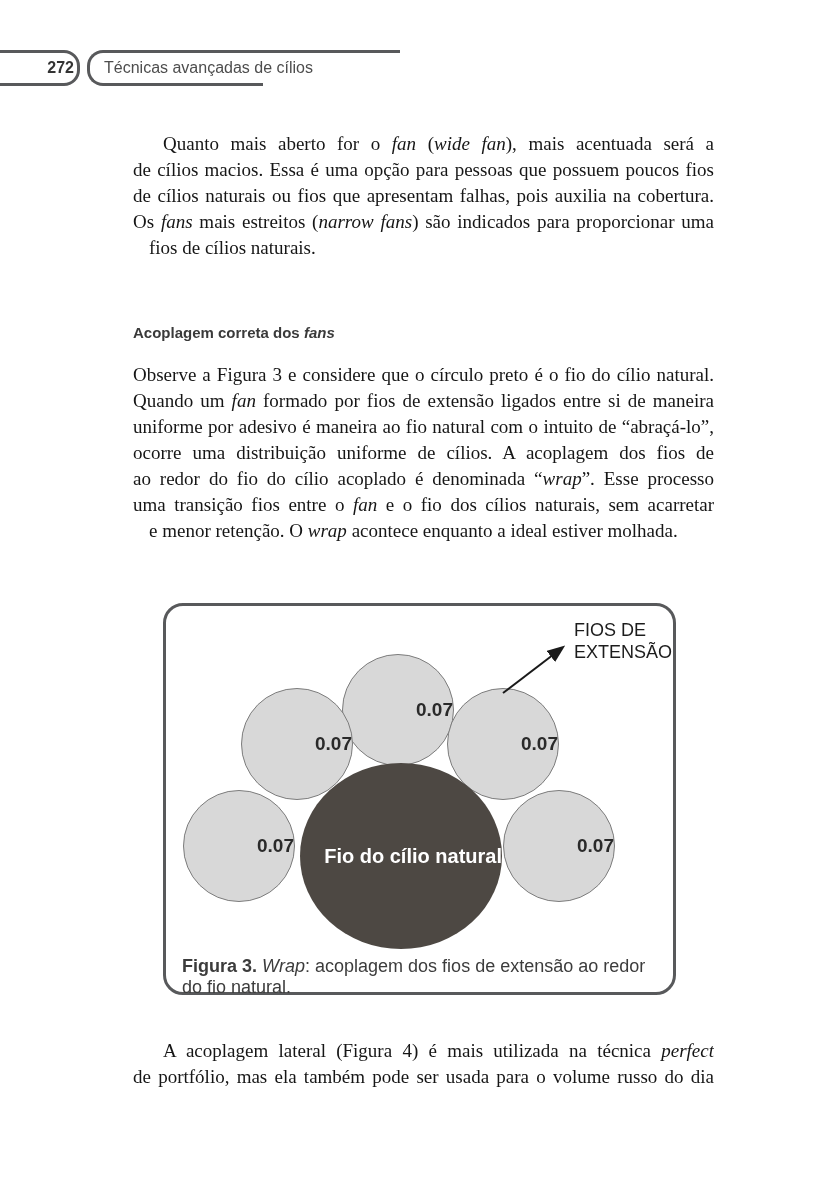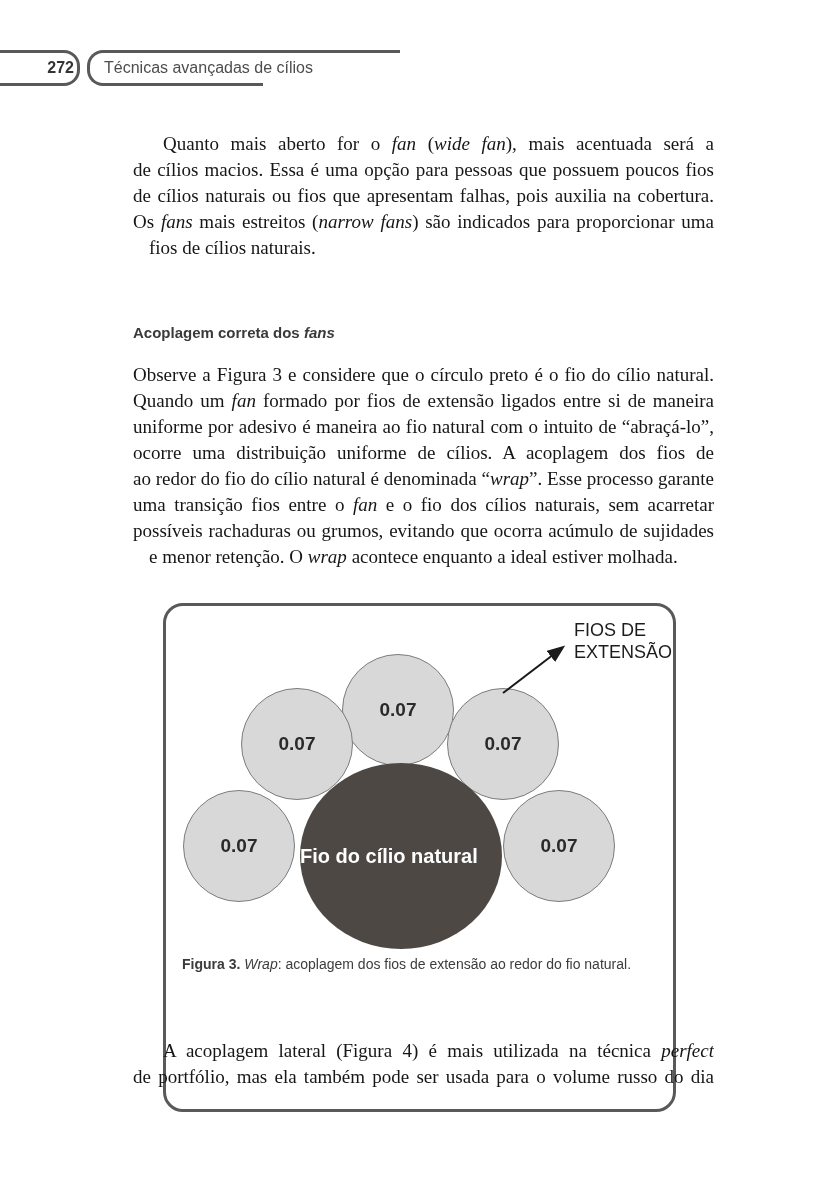--- a/index.html
+++ b/index.html
@@ -46,54 +46,54 @@
   #para1{top:131px;}
   #para2{top:362px;}
   #para3{top:1038px;}
   .section-heading{
     position:absolute;left:133px;top:306px;
     font-family:"Liberation Sans", sans-serif;font-weight:bold;
     font-size:15px;line-height:30px;color:var(--heading-text,#3a3a3a);
   }
   
   .figure-box{
-    position:absolute;left:163px;top:603px;width:513px;height:509px;
+    position:absolute;left:163px;top:603px;width:513px;height:392px;
     border:3px solid var(--border-dark,#58595b);border-radius:20px;
     box-sizing:border-box;background:#fff;
   }
   .circle{
     position:absolute;width:112px;height:112px;border-radius:50%;
     background:var(--circle-fill,#d8d8d8);
     border:1.5px solid var(--circle-border,#7c7c7c);
     box-sizing:border-box;z-index:1;
-    display:flex;align-items:center;justify-content:center;
+    display:flex;align-items:center;justify-content:flex-end;
     font-family:"Liberation Sans", sans-serif;font-weight:bold;
     font-size:19px;color:#2a2a2a;
   }
   .c-top{left:176px;top:48px;}
   .c-lu{left:75px;top:82px;}
   .c-ru{left:281px;top:82px;}
   .c-ll{left:17px;top:184px;}
   .c-rl{left:337px;top:184px;}
   .natural{
     position:absolute;left:134px;top:157px;width:202px;height:186px;
     border-radius:50%;background:var(--natural-fill,#4d4843);z-index:2;
-    display:flex;align-items:center;justify-content:flex-start;
+    display:flex;align-items:center;justify-content:flex-end;
     font-family:"Liberation Sans", sans-serif;font-weight:bold;
     font-size:20px;color:#ffffff;white-space:nowrap;
   }
   .ext-label{
     position:absolute;left:408px;top:13px;z-index:3;
     font-family:"Liberation Sans", sans-serif;font-size:18px;
     line-height:22px;color:var(--label-text,#1c1c1c);
   }
   .arrow-svg{position:absolute;left:0;top:0;z-index:3;pointer-events:none;}
   .fig-caption{
     position:absolute;left:16px;top:350px;width:478px;z-index:1;
-    font-family:"Liberation Sans", sans-serif;font-size:14px;
+    font-family:"Liberation Sans", sans-serif;font-size:18px;
     color:var(--caption-text,#3c3c3c);
   }
 </style>
 </head>
 <body>
 
 <div class="page">
 
   <div class="pagenum-box">
     <span class="num">272</span>
@@ -111,23 +111,22 @@
       <div class="line last"><span>fios de cílios naturais.</span></div>
     </div>
 
   <h2 class="section-heading"><span style="font-weight: bold;">Acoplagem correta dos </span><span style="font-style: italic; font-weight: bold;">fans</span></h2>
 
   <div class="para" id="para2">
       <div class="line"><span>Observe a Figura 3 e considere que o círculo preto é o fio do cílio natural.</span></div>
       <div class="line"><span>Quando um </span><span style="font-style: italic;">fan</span><span> formado por fios de extensão ligados entre si de maneira</span></div>
       <div class="line"><span>uniforme por adesivo é maneira ao fio natural com o intuito de “abraçá-lo”,</span></div>
       <div class="line"><span>ocorre uma distribuição uniforme de cílios. A acoplagem dos fios de extensão</span></div>
-      <div class="line"><span>ao redor do fio do cílio natural é denominada “</span><span style="font-style: italic;">wrap</span><span>”. Esse processo garante</span></div>
+      <div class="line"><span>ao redor do fio do cílio acoplado é denominada “</span><span style="font-style: italic;">wrap</span><span>”. Esse processo garante</span></div>
       <div class="line"><span>uma transição fios entre o </span><span style="font-style: italic;">fan</span><span> e o fio dos cílios naturais, sem acarretar</span></div>
-      <div class="line"><span>possíveis rachaduras ou grumos, evitando que ocorra acúmulo de sujidades</span></div>
       <div class="line last"><span>e menor retenção. O </span><span style="font-style: italic;">wrap</span><span> acontece enquanto a ideal estiver molhada.</span></div>
     </div>
 
   <div class="figure-box">
 
     <svg class="arrow-svg" width="507" height="386" viewBox="0 0 507 386">
       <defs>
         <marker id="ah" markerWidth="9" markerHeight="8" refX="7" refY="3.5" orient="auto">
           <path d="M0,0 L9,3.5 L0,7 Z" fill="#1a1a1a"></path>
         </marker>

